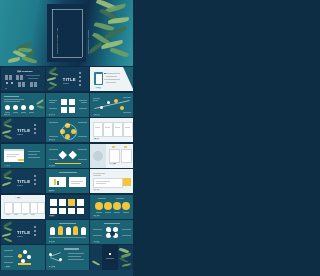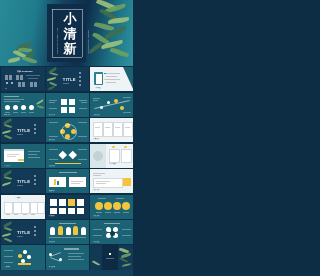--- a/index.html
+++ b/index.html
@@ -82,21 +82,20 @@
     <div class="leaf" style="left:92px;top:36px;width:18px;height:4.5px;transform:rotate(34deg);"></div>
     <div class="leaf lv-lite" style="left:101px;top:42px;width:22px;height:5px;transform:rotate(-12deg);"></div>
     <div class="leaf" style="left:110px;top:50px;width:19px;height:4.5px;transform:rotate(22deg);"></div>
     <div class="leaf lv-dark" style="left:88px;top:46px;width:15px;height:4px;transform:rotate(-34deg);"></div>
 
     <div class="vline a"></div>
     <div class="vline b"></div>
     <div class="hline t"></div>
     <div class="hline b"></div>
 
-    <div class="title">小清新</div>
     <div class="sub">PPT TEMPLATE DESIGN REPORT</div>
     <div class="sub2">FRESH AND ELEGANT STYLE TEMPLATE</div>
   </div>
 
   <div class="grid">
 
     <div class="sl dark">
       <div class="ttl" style="left:16px;top:3px;font-size:2px;">目录 CONTENTS</div>
       <div class="bar dim" style="left:4px;top:7.5px;width:3px;height:5px;"></div>
       <div class="bar dim" style="left:8px;top:7.5px;width:3px;height:5px;"></div>

